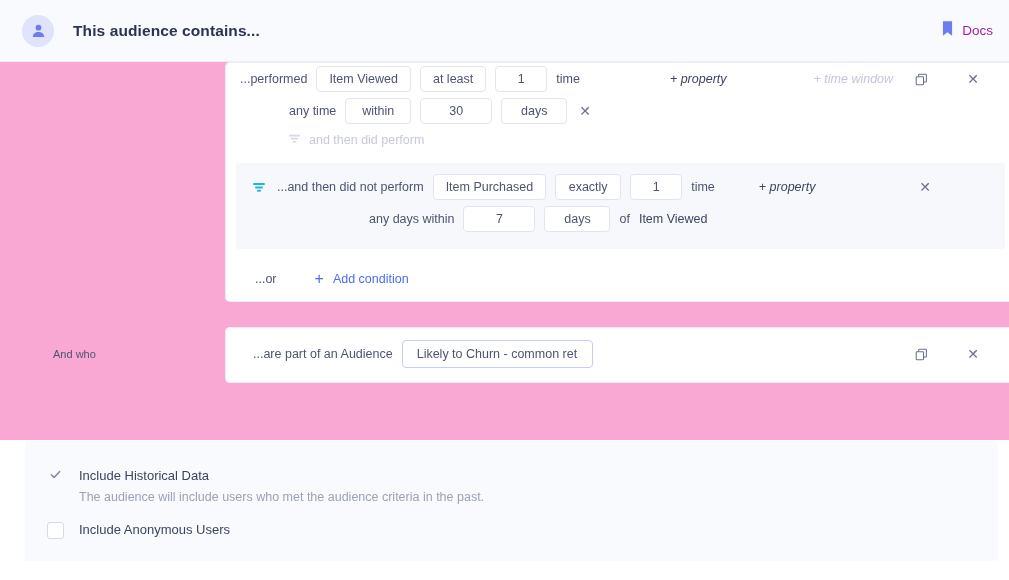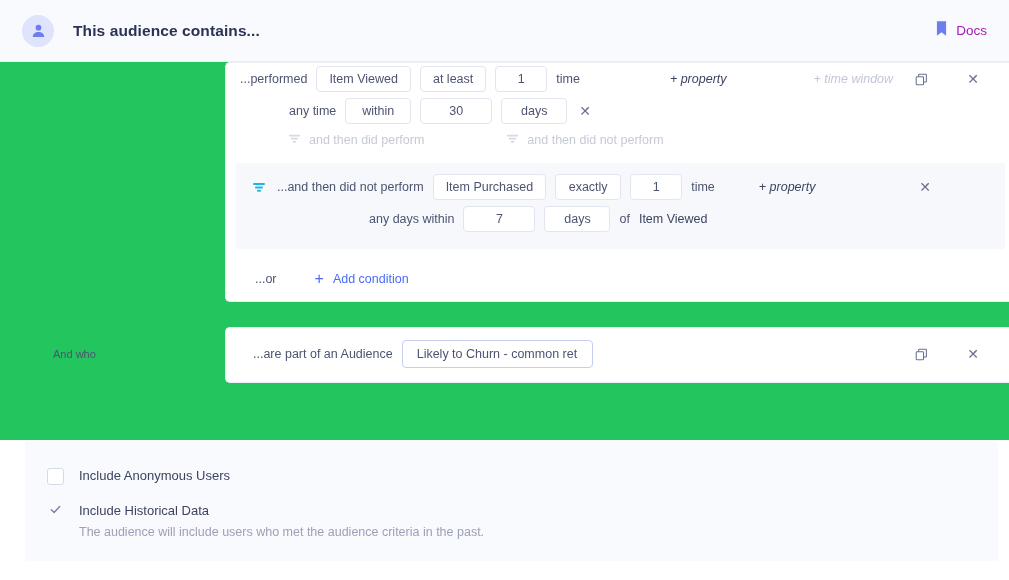--- a/index.html
+++ b/index.html
@@ -16,21 +16,21 @@
     position: relative;
   }
 
   
   .header {
     height: 62px;
     background: #f9fafd;
     border-bottom: 1px solid #eceef5;
     display: flex;
     align-items: center;
-    padding: 0 22px 0 22px;
+    padding: 0 16px 0 22px;
     box-sizing: border-box;
   }
   .avatar {
     width: 32px;
     height: 32px;
     border-radius: 50%;
     background: #dfe3fb;
     display: flex;
     align-items: center;
     justify-content: center;
@@ -53,21 +53,21 @@
   }
   .docs-label {
     font-size: 13.5px;
     color: #a21caf;
   }
 
   
   .main {
     position: relative;
     height: 378px;
-    background: #22c55e;
+    background: #f9a8d4;
     box-sizing: border-box;
   }
 
   .rowgroup {
     display: flex;
     align-items: flex-start;
   }
   .rowlabel {
     width: 225px;
     box-sizing: border-box;
@@ -337,30 +337,20 @@
           <span>
             <svg width="13" height="13" viewBox="0 0 14 14">
               <rect x="1" y="3" width="12" height="1.9" rx=".9" fill="#d7dae6"></rect>
               <rect x="3" y="6.3" width="8" height="1.9" rx=".9" fill="#d7dae6"></rect>
               <rect x="5" y="9.6" width="4" height="1.9" rx=".9" fill="#d7dae6"></rect>
             </svg>
           </span>
           <span class="tl">and then did perform</span>
         </span>
         <span style="width:36px"></span>
-        <span class="thenitem">
-          <span>
-            <svg width="13" height="13" viewBox="0 0 14 14">
-              <rect x="1" y="3" width="12" height="1.9" rx=".9" fill="#d7dae6"></rect>
-              <rect x="3" y="6.3" width="8" height="1.9" rx=".9" fill="#d7dae6"></rect>
-              <rect x="5" y="9.6" width="4" height="1.9" rx=".9" fill="#d7dae6"></rect>
-            </svg>
-          </span>
-          <span class="tl">and then did not perform</span>
-        </span>
       </div>
 
       <div class="nested">
         <div class="cond-line">
           <span class="iconbtn">
             <svg width="14" height="14" viewBox="0 0 14 14">
               <rect x="1" y="3" width="12" height="2" rx="1" fill="#1fb6e0"></rect>
               <rect x="3" y="6.4" width="8" height="2" rx="1" fill="#1fb6e0"></rect>
               <rect x="5" y="9.8" width="4" height="2" rx="1" fill="#1fb6e0"></rect>
             </svg>
@@ -417,31 +407,31 @@
         <span class="xbtn">✕</span>
         <span style="width:10px"></span>
       </div>
     </div>
   </div>
 
 </div>
 
 <div class="bottom">
   <div class="chk-row">
-    <span class="chk-box"></span>
-    <span class="chk-text">
-      <div class="chk-label">Include Anonymous Users</div>
-    </span>
-  </div>
-  <div class="chk-row">
     <span class="chk-check">
       <span>
         <svg width="13" height="13" viewBox="0 0 14 14" fill="none" stroke="#7c85a8" stroke-width="1.6" stroke-linecap="round" stroke-linejoin="round">
           <path d="M2.5 7.2l3 3 6-6.4"></path>
         </svg>
       </span>
     </span>
     <span class="chk-text">
       <div class="chk-label">Include Historical Data</div>
       <div class="chk-sub">The audience will include users who met the audience criteria in the past.</div>
     </span>
   </div>
+  <div class="chk-row">
+    <span class="chk-box"></span>
+    <span class="chk-text">
+      <div class="chk-label">Include Anonymous Users</div>
+    </span>
+  </div>
 </div>
 
 </body></html>

